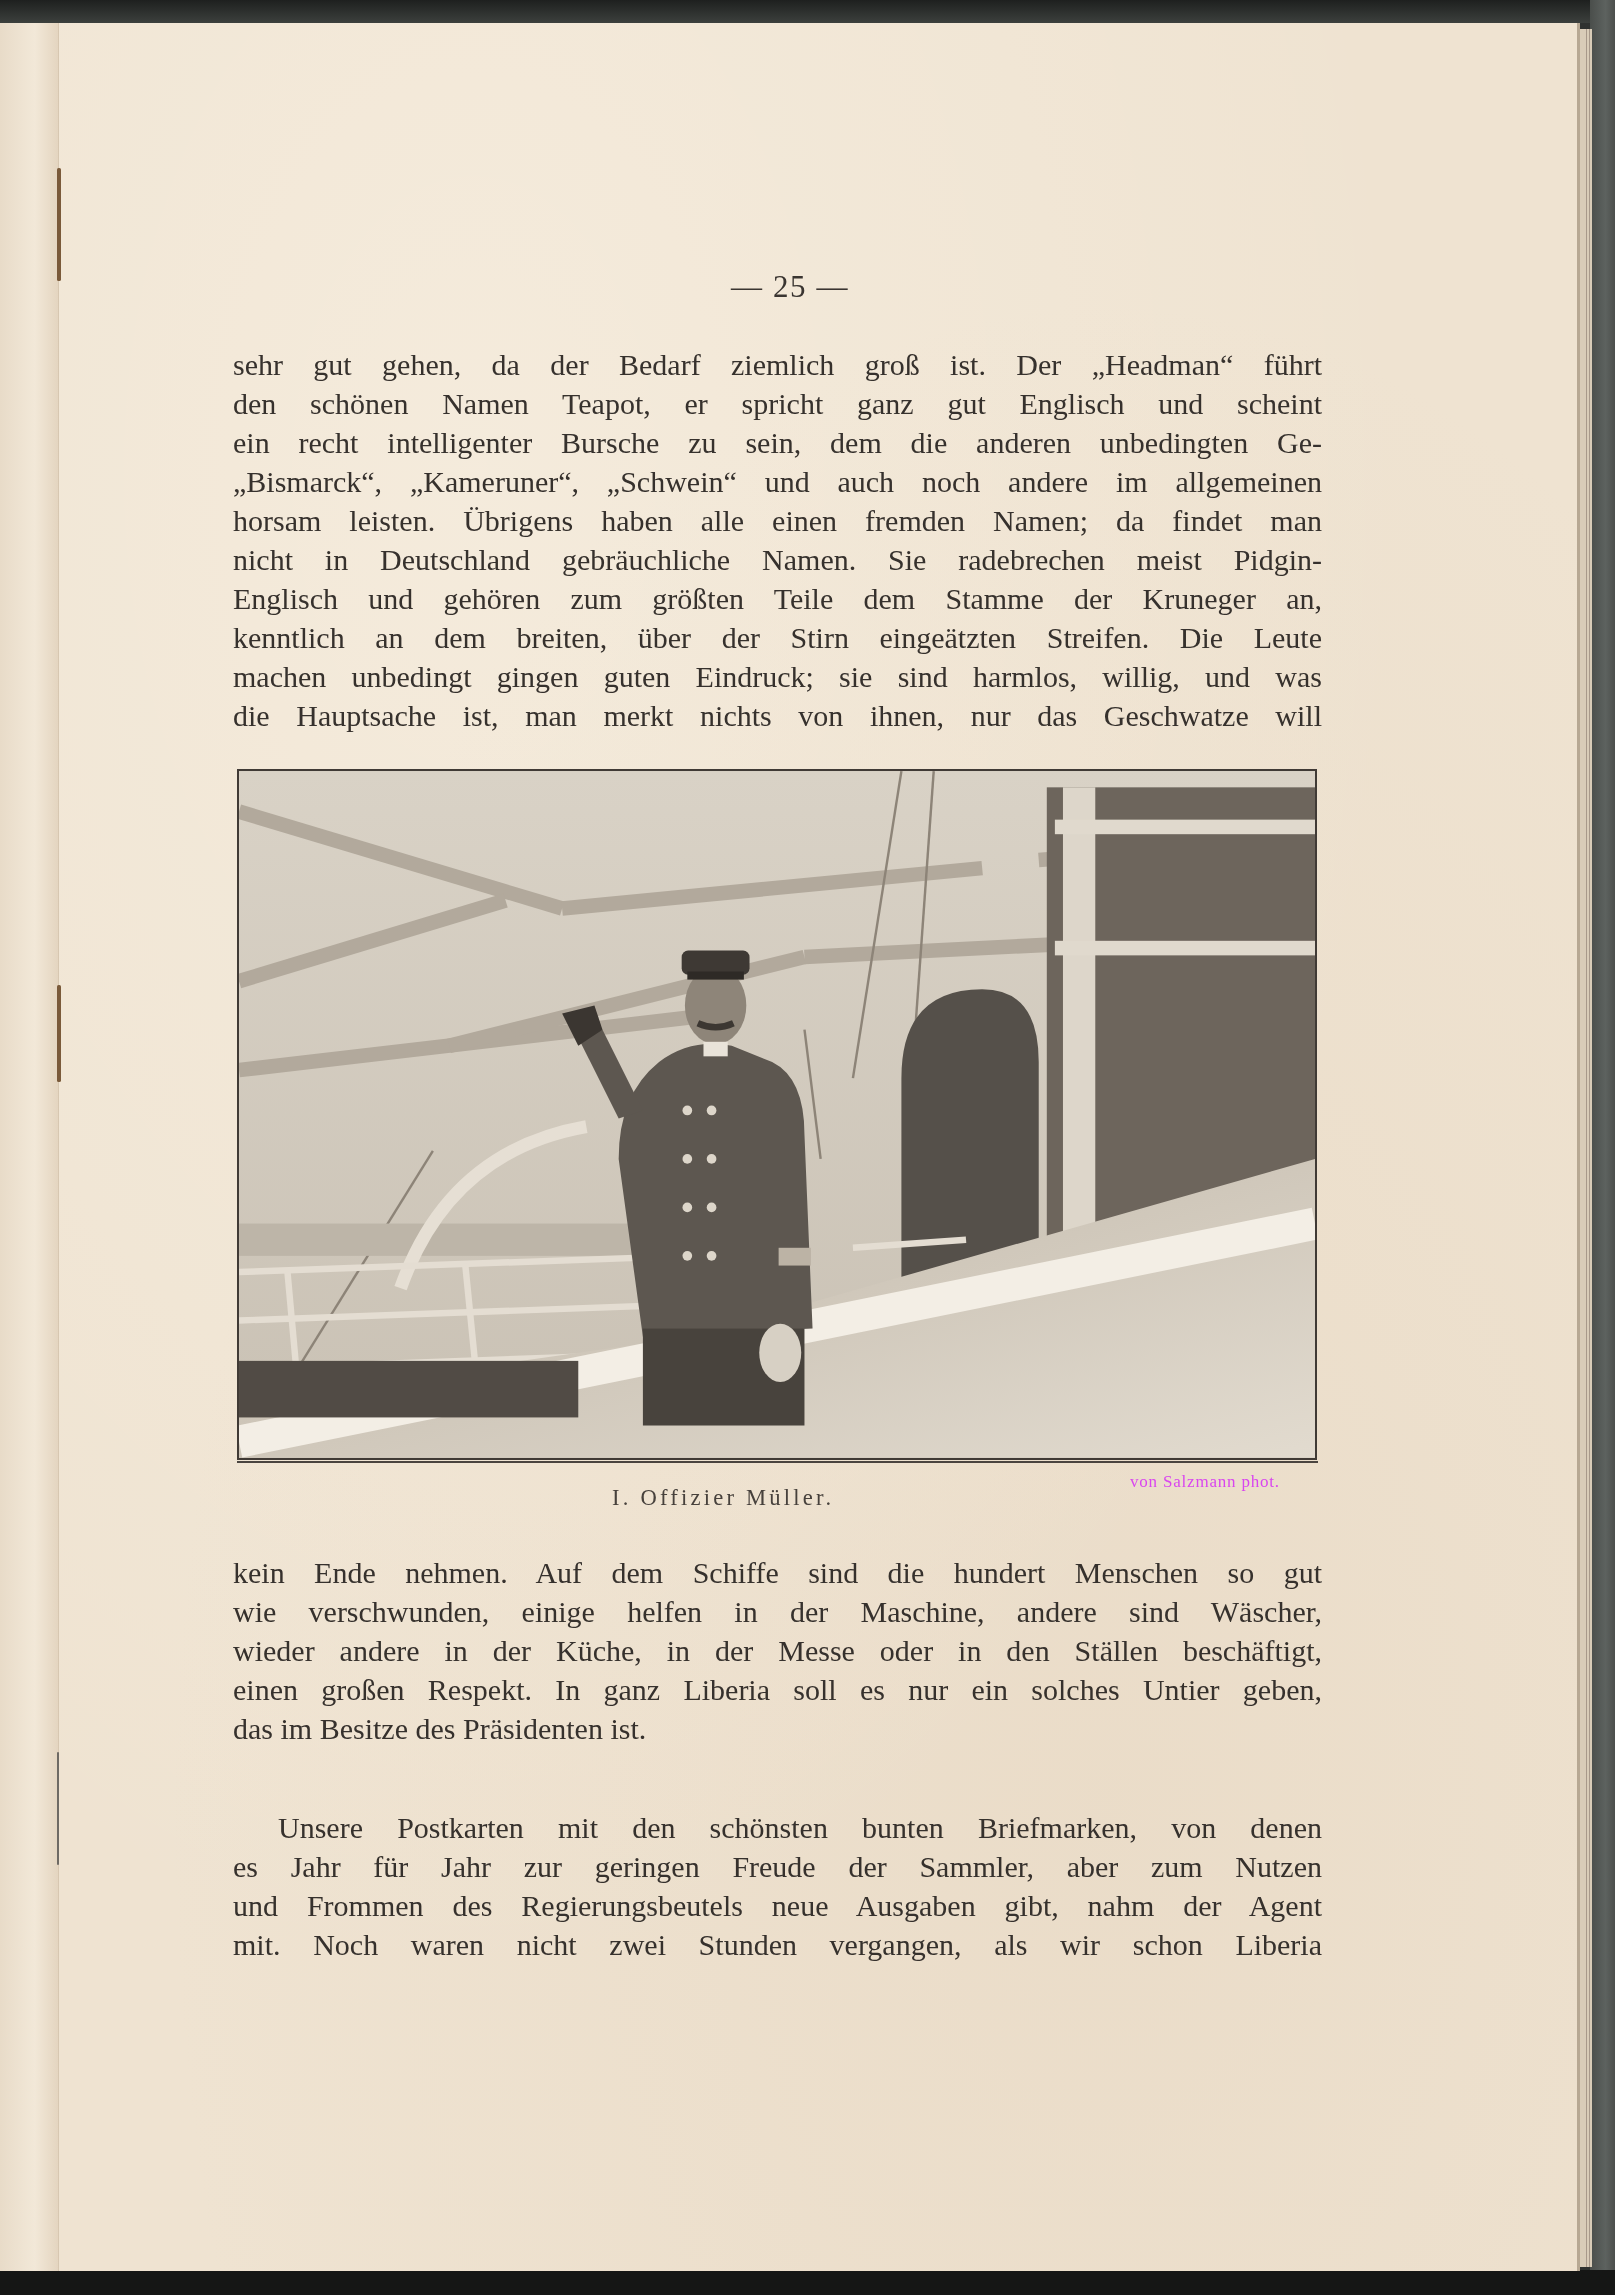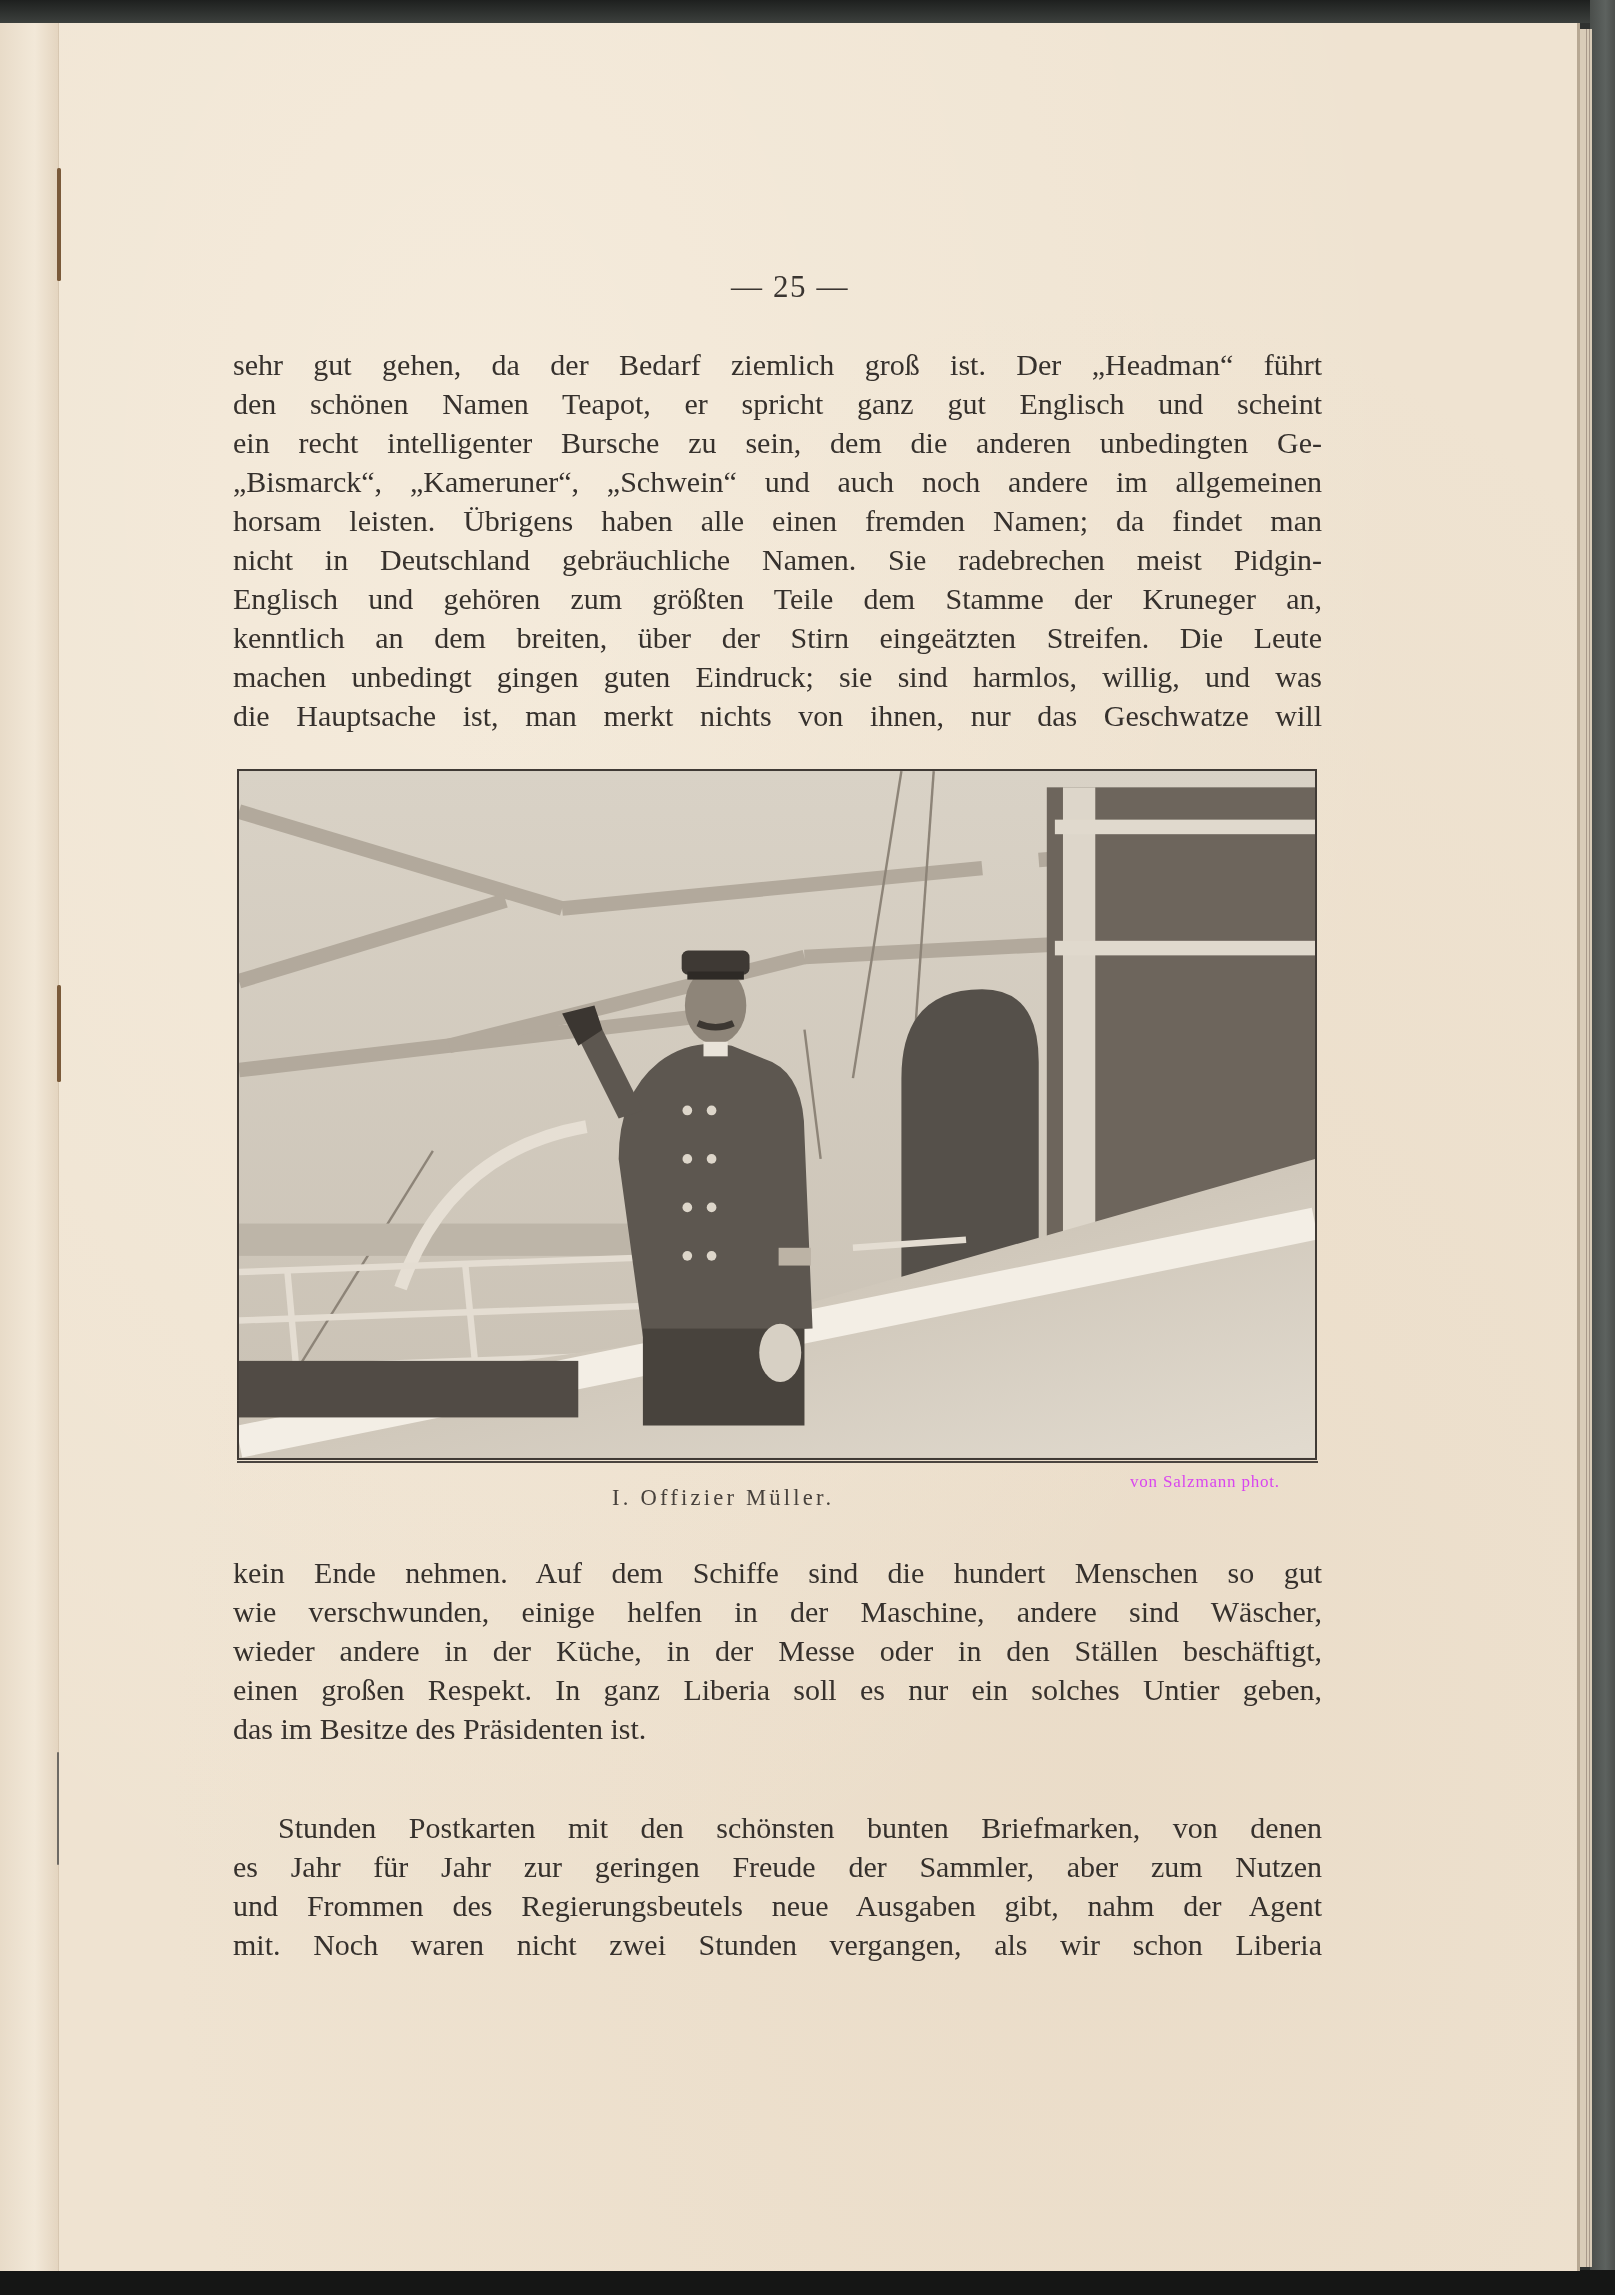--- a/index.html
+++ b/index.html
@@ -200,18 +200,18 @@
 
 <div class="text-block block-2">
   <span class="line">kein Ende nehmen. Auf dem Schiffe sind die hundert Menschen so gut</span>
   <span class="line">wie verschwunden, einige helfen in der Maschine, andere sind Wäscher,</span>
   <span class="line">wieder andere in der Küche, in der Messe oder in den Ställen beschäftigt,</span>
   <span class="line">einen großen Respekt. In ganz Liberia soll es nur ein solches Untier geben,</span>
   <span class="line last">das im Besitze des Präsidenten ist.</span>
 </div>
 
 <div class="text-block block-3">
-  <span class="line indent">Stunden Postkarten mit den schönsten bunten Briefmarken, von denen</span>
+  <span class="line indent">Unsere Postkarten mit den schönsten bunten Briefmarken, von denen</span>
   <span class="line">es Jahr für Jahr zur geringen Freude der Sammler, aber zum Nutzen</span>
   <span class="line">und Frommen des Regierungsbeutels neue Ausgaben gibt, nahm der Agent</span>
   <span class="line">mit. Noch waren nicht zwei Stunden vergangen, als wir schon Liberia</span>
 </div>
 
 
 </body></html>

